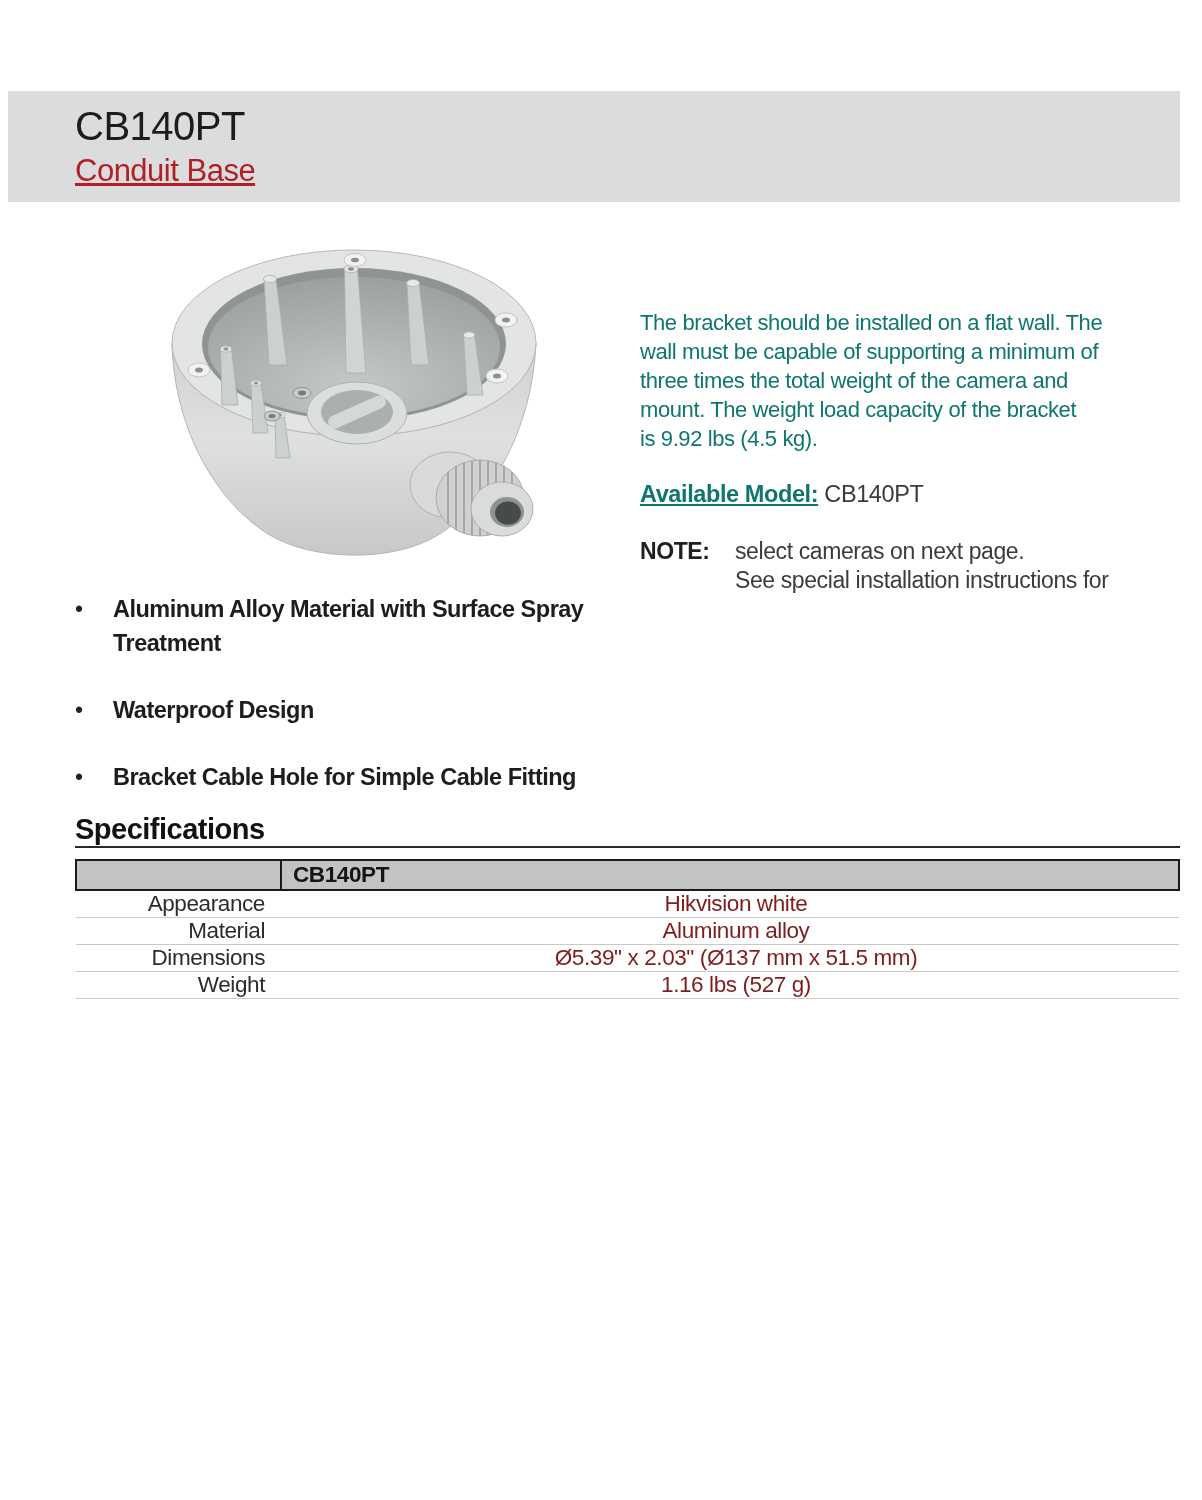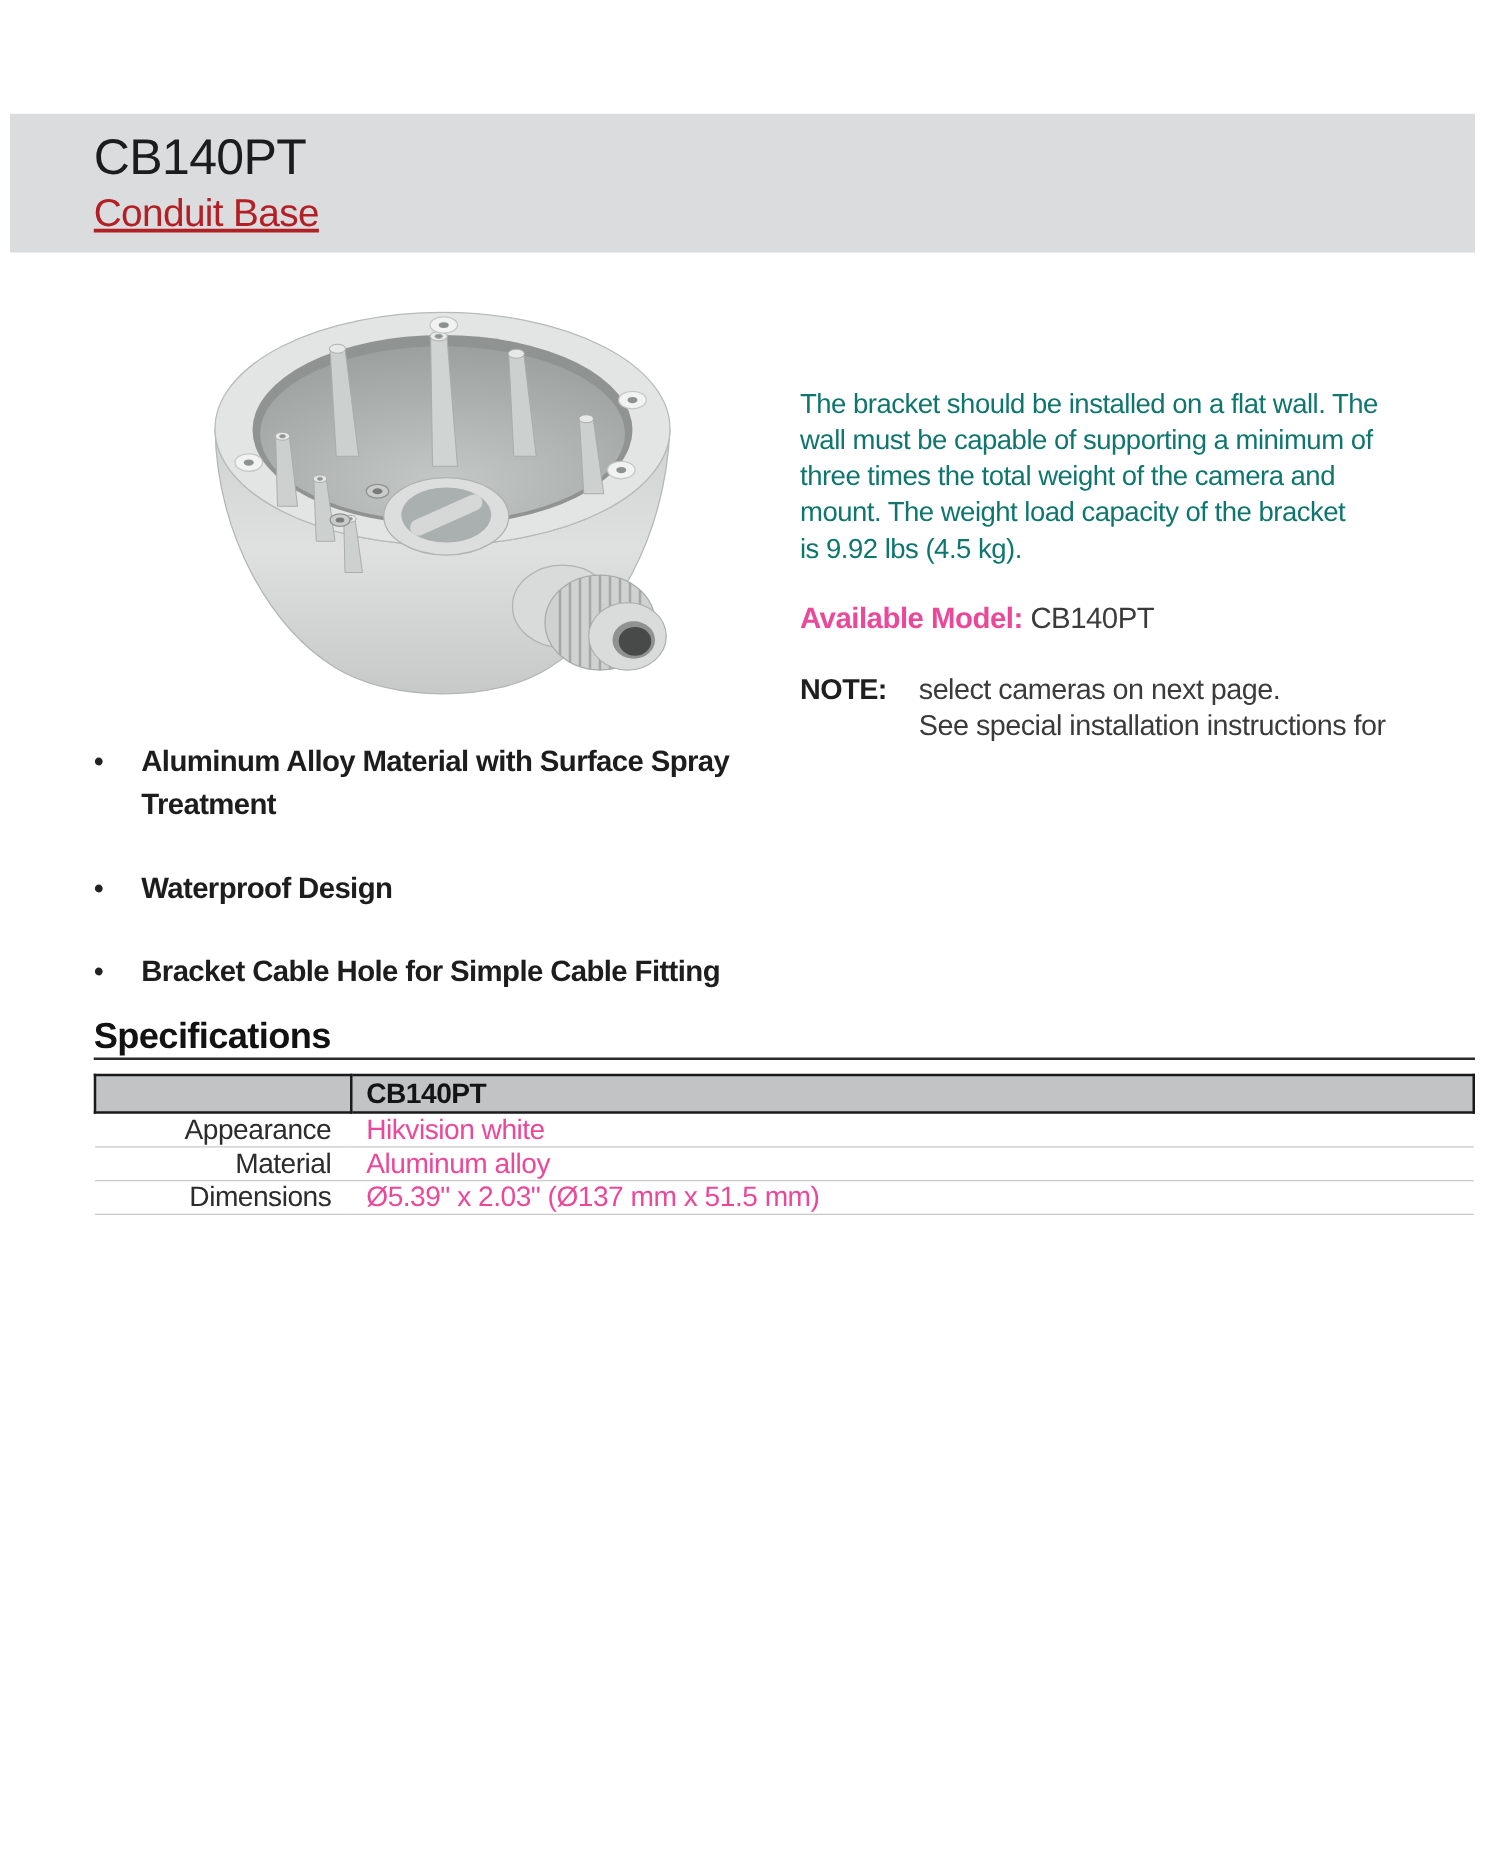--- a/index.html
+++ b/index.html
@@ -20,21 +20,21 @@
   }
   .model-subtitle {
     position:absolute; left:67px; top:62px;
     font-size:31px; font-weight:500; letter-spacing:-0.5px; color:#b22026;text-decoration:underline;
   }
   .product-figure { position:absolute; left:150px; top:243px; width:420px; height:330px; }
 
   .intro-col { position:absolute; left:640px; top:308px; width:545px; }
   .intro-paragraph { font-size:22px; line-height:29px; color:#0f766e; letter-spacing:-0.4px; }
   .model-line { margin-top:28px; font-size:23.5px; letter-spacing:-0.4px; color:#3b3b3b; }
-  .model-line .lbl { font-weight:700; color:#ec4899; }
+  .model-line .lbl { font-weight:700; color:#0f766e;text-decoration:underline; }
   .note-row { margin-top:29px; display:flex; font-size:23px; line-height:29px; letter-spacing:-0.4px; }
   .note-label { width:95px; flex:0 0 95px; font-weight:700; color:#1f1f1f; }
   .note-text { color:#3b3b3b; }
 
   .features { position:absolute; left:75px; top:592px; width:535px; }
   .feature-item { display:flex; margin-bottom:33px; }
   .feature-bullet { flex:0 0 38px; font-size:23px; line-height:34px; color:#222; }
   .feature-text { font-size:23.5px; line-height:34px; font-weight:700; letter-spacing:-0.5px; color:#1d1d1d; }
 
   .specs { position:absolute; left:75px; top:813px; width:1105px; }
@@ -50,21 +50,21 @@
   .spec-table thead th {
     background:#c2c3c5; border:2px solid #1a1a1a;
     height:25px; font-size:22.5px; font-weight:700; color:#141414;
     text-align:left; padding:1px 0 1px 11px; letter-spacing:-0.4px;
   }
   .spec-table tbody td {
     border-bottom:1px solid #c9c9c9; height:25px;
     font-size:22.5px; letter-spacing:-0.4px; padding:0;
   }
   .spec-table td.spec-label { text-align:right; padding-right:16px; color:#2c2c2c; }
-  .spec-table td.spec-value { padding-left:12px; color:#ec4899; }
+  .spec-table td.spec-value { padding-left:12px; color:#7f1d1d;text-align:center; }
 </style>
 </head>
 <body>
 
 <div class="title-band">
   <div class="model-title">CB140PT</div>
   <div class="model-subtitle">Conduit Base</div>
 </div>
 
 <div class="product-figure">
@@ -213,15 +213,19 @@
         <td class="spec-value">Hikvision white</td>
       </tr>
       <tr>
         <td class="spec-label">Material</td>
         <td class="spec-value">Aluminum alloy</td>
       </tr>
       <tr>
         <td class="spec-label">Dimensions</td>
         <td class="spec-value">Ø5.39" x 2.03" (Ø137 mm x 51.5 mm)</td>
       </tr>
+      <tr>
+        <td class="spec-label">Weight</td>
+        <td class="spec-value">1.16 lbs (527 g)</td>
+      </tr>
     </tbody>
   </table>
 </div>
 
 </body></html>

